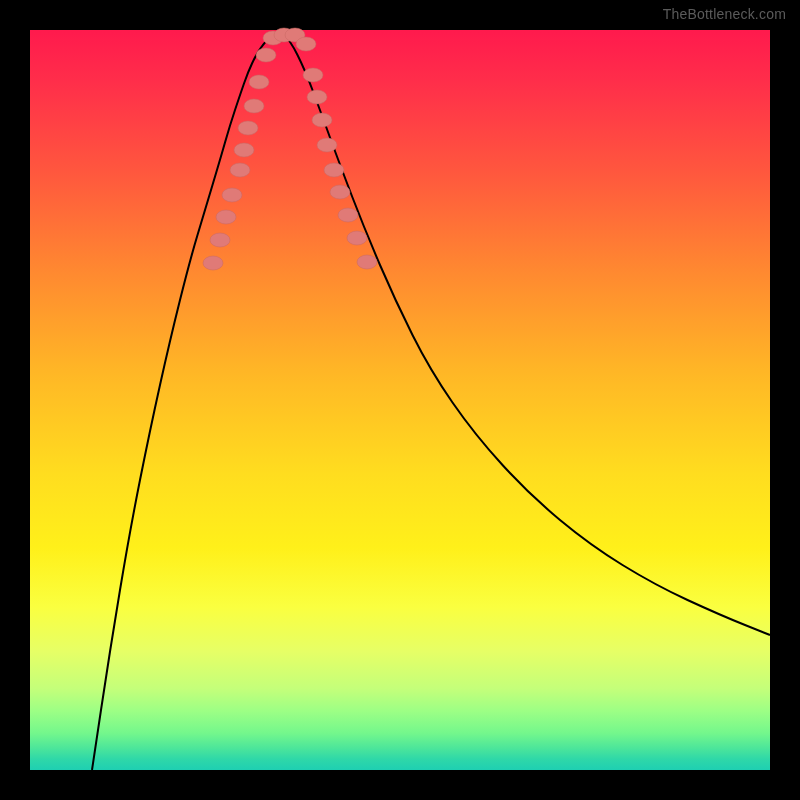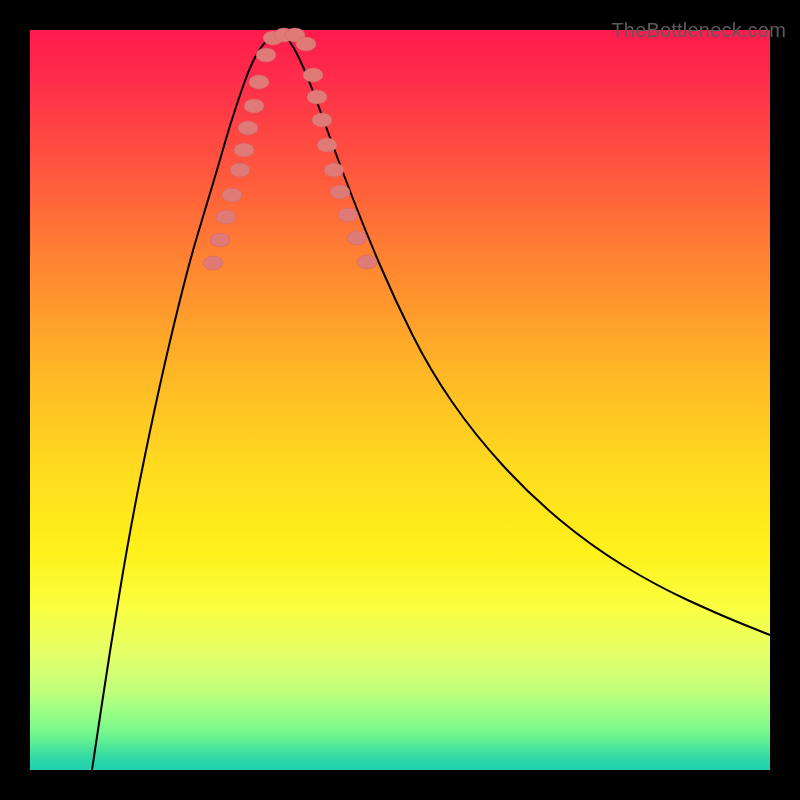--- a/index.html
+++ b/index.html
@@ -34,25 +34,24 @@
       #4de69a 97%,
       #2fd8a8 98.5%,
       #1ecfb2 100%
     );
   }
   .watermark {
     position: absolute;
     top: 6px;
     right: 14px;
     color: #5b5b5b;
-    font-size: 20px;
+    font-size: 14px;
     font-weight: 500;
     letter-spacing: 0.2px;
     z-index: 10;
-    margin-top: 13px;
   }
   svg.plot {
     position: absolute;
     left: 30px;
     top: 30px;
     width: 740px;
     height: 740px;
     overflow: visible;
   }
   .curve {

